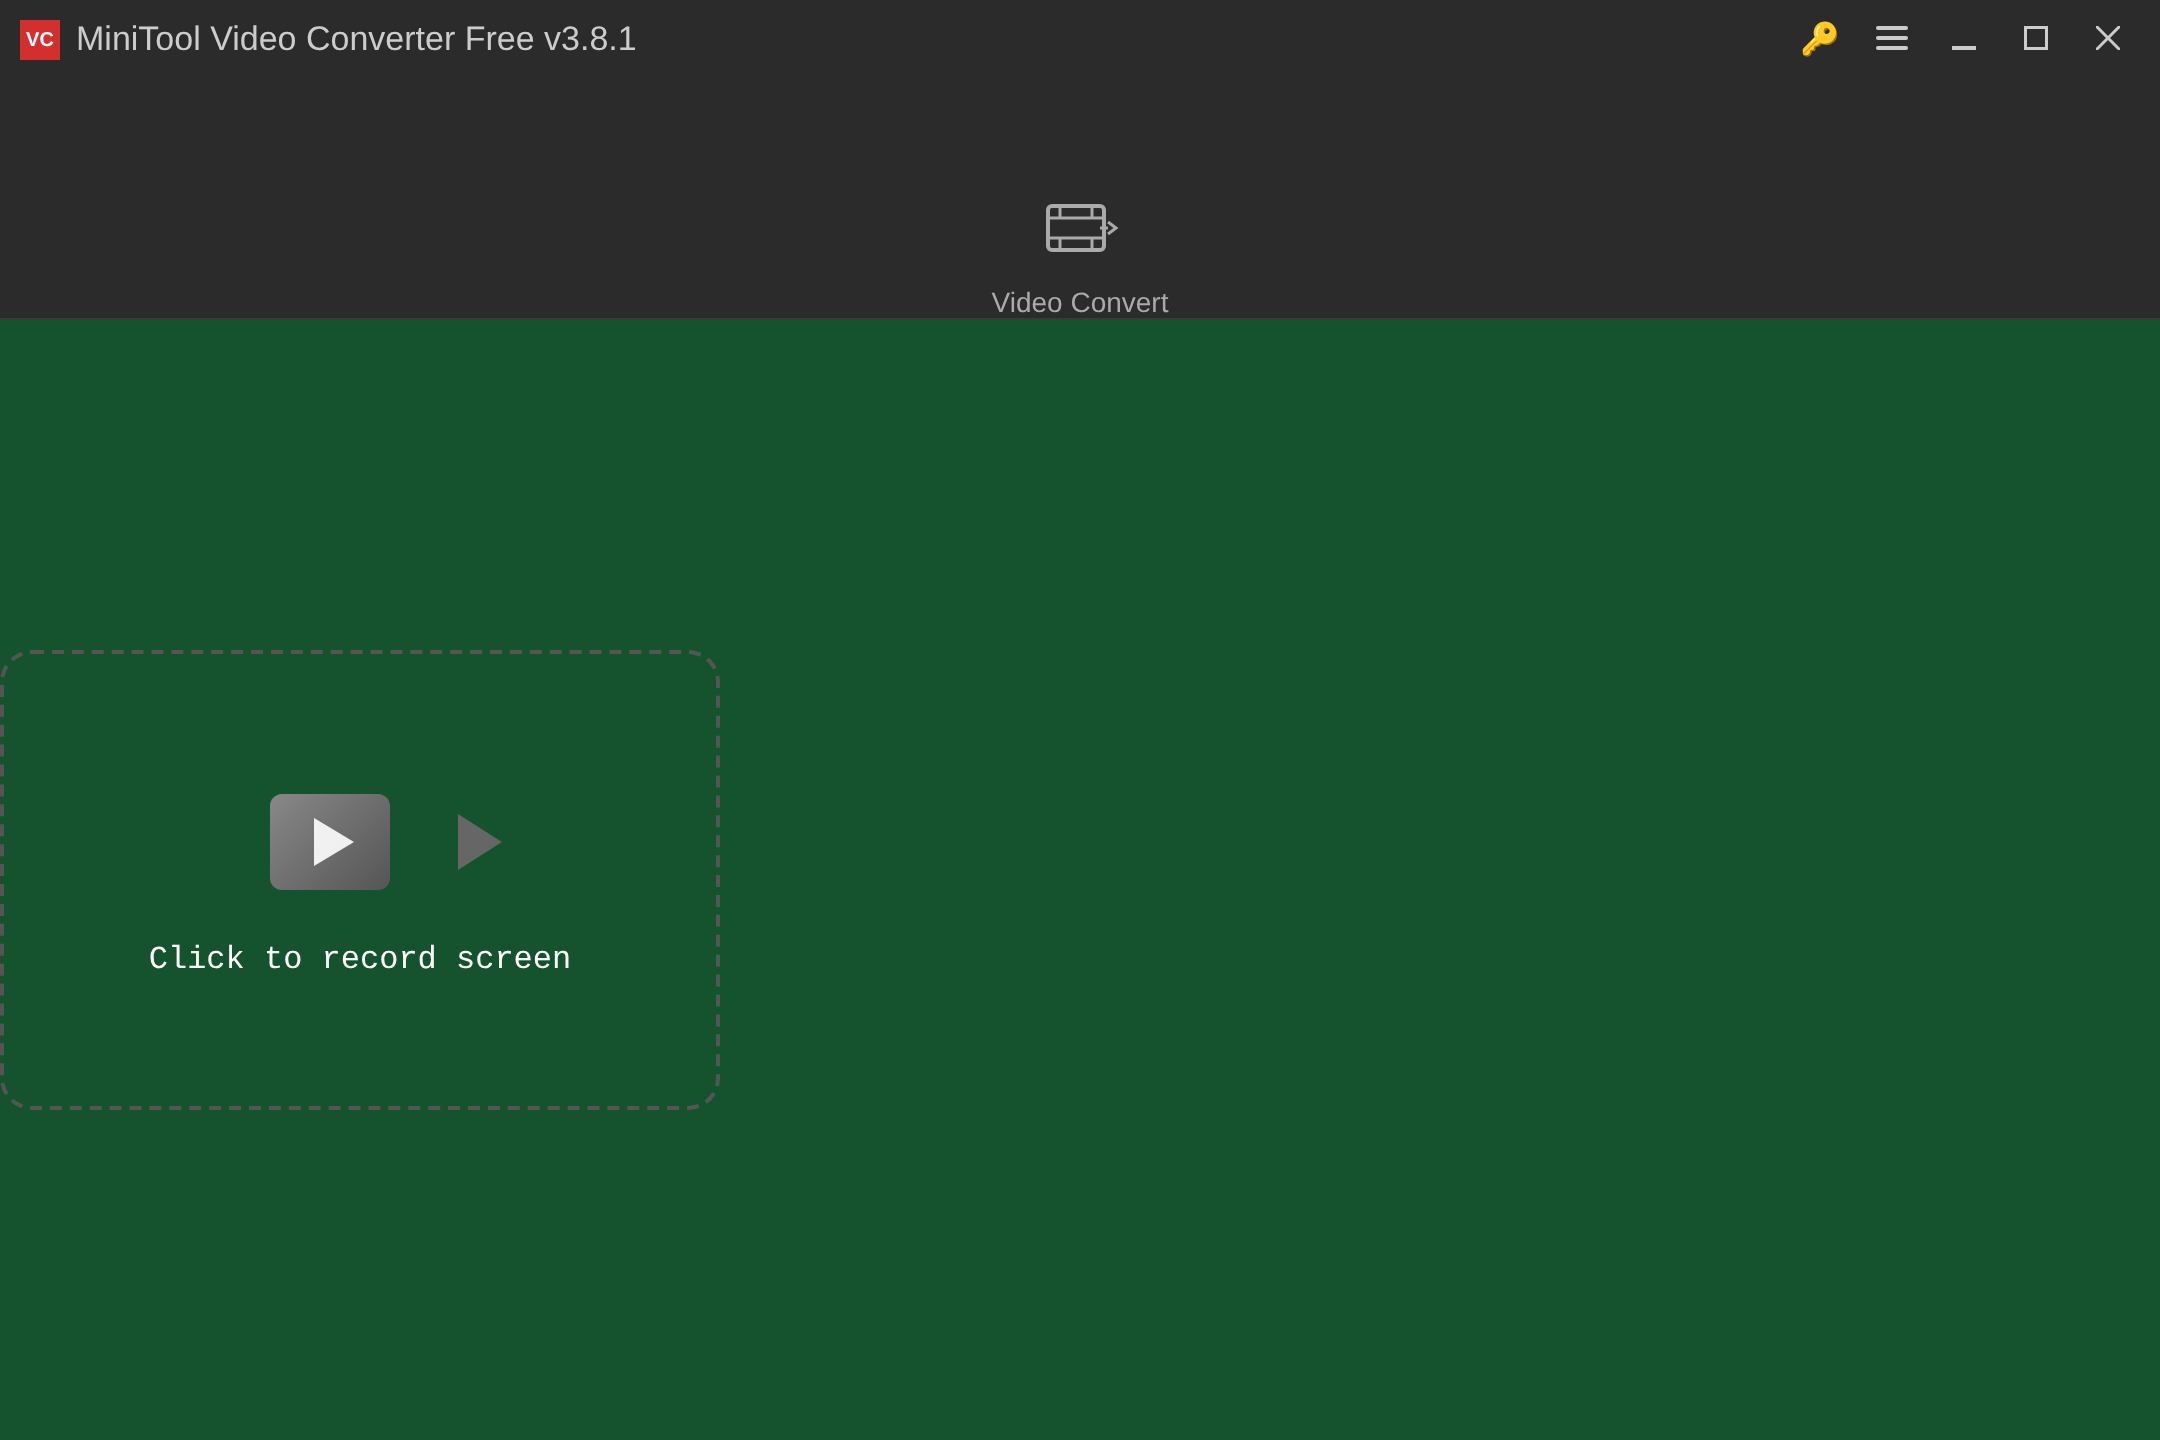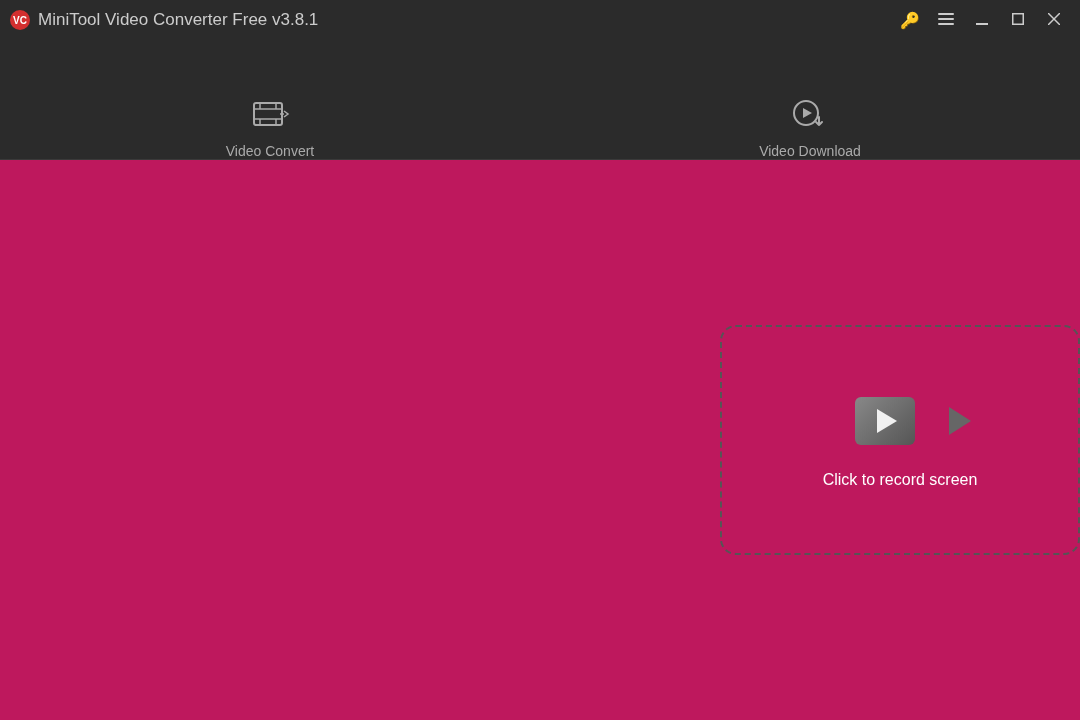--- a/index.html
+++ b/index.html
@@ -32,21 +32,21 @@
     .title-bar-left {
       display: flex;
       align-items: center;
       gap: 8px;
     }
 
     .app-logo {
       width: 20px;
       height: 20px;
       background: #d32f2f;
-      border-radius: 10px;
+      border-radius: 0;
       display: flex;
       align-items: center;
       justify-content: center;
       font-size: 10px;
       font-weight: bold;
       color: white;
       flex-shrink: 0;
     }
 
     .title-text {
@@ -126,24 +126,25 @@
     }
 
     .nav-tab-label {
       font-size: 14px;
     }
 
     
     .main-content {
       width: 100%;
       height: calc(720px - 40px - 120px);
-      background-color: #be185d;
-      display: flex;
-      align-items: center;
-      justify-content: flex-end;
+      background-color: #14532d;
+      display: flex;
+      align-items: center;
+      justify-content: flex-start;
+      font-family: Liberation Mono, monospace;
     }
 
     
     .record-area {
       width: 360px;
       height: 230px;
       border: 2px dashed #555555;
       border-radius: 16px;
       display: flex;
       flex-direction: column;
@@ -261,30 +262,20 @@
       <line x1="10" y1="22" x2="10" y2="28" stroke="#aaaaaa" stroke-width="1.5"></line>
       <line x1="26" y1="6" x2="26" y2="12" stroke="#aaaaaa" stroke-width="1.5"></line>
       <line x1="26" y1="22" x2="26" y2="28" stroke="#aaaaaa" stroke-width="1.5"></line>
 
       <path d="M34 14 L38 17 L34 20" stroke="#aaaaaa" stroke-width="1.5" fill="none"></path>
       <line x1="34" y1="17" x2="30" y2="17" stroke="#aaaaaa" stroke-width="1.5"></line>
     </svg>
     <span class="nav-tab-label">Video Convert</span>
   </button>
 
-  <button class="nav-tab">
-    <svg viewBox="0 0 40 36" fill="none" xmlns="http://www.w3.org/2000/svg">
-
-      <circle cx="16" cy="16" r="12" stroke="#aaaaaa" stroke-width="2" fill="none"></circle>
-      <path d="M13 11 L22 16 L13 21 Z" fill="#aaaaaa"></path>
-
-      <path d="M29 20 L29 28 M26 25 L29 28 L32 25" stroke="#aaaaaa" stroke-width="2" fill="none" stroke-linecap="round" stroke-linejoin="round"></path>
-    </svg>
-    <span class="nav-tab-label">Video Download</span>
-  </button>
 
 
 
 </div>
 
 <div class="main-content">
   <div class="record-area">
 
     <div class="camera-icon">
       <div class="camera-body">

